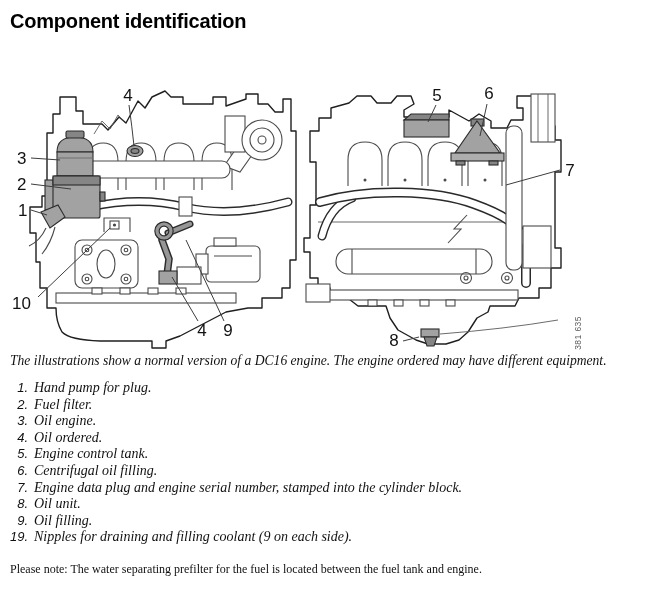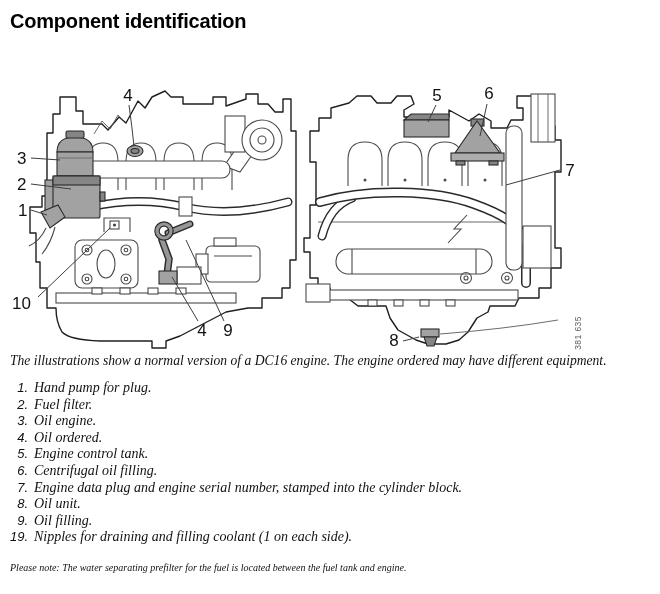--- a/index.html
+++ b/index.html
@@ -10,21 +10,21 @@
          font-size:20px;letter-spacing:-0.2px;color:#000;}
   .figure{position:absolute;left:0;top:80px;}
   .caption{position:absolute;left:10px;top:353px;width:648px;
            font-style:italic;font-size:13.6px;white-space:nowrap;}
   .clist{position:absolute;left:8px;top:380px;}
   .clist .row{display:flex;align-items:baseline;line-height:16.6px;}
   .clist .num{display:inline-block;width:20px;margin-right:6px;text-align:right;
               font-family:"Liberation Sans",sans-serif;font-style:italic;font-size:13px;}
   .clist .txt{font-style:italic;font-size:14px;}
   .note{position:absolute;left:10px;top:562px;width:648px;
-        font-style:italic;font-size:10px;white-space:nowrap;}
+        font-size:12px;white-space:nowrap;}
   
   .ol{fill:#fff;stroke:#1f1f1f;stroke-width:1.4;stroke-linejoin:round;}
   .in{fill:#fff;stroke:#4a4a4a;stroke-width:1.1;}
   .ln{fill:none;stroke:#4a4a4a;stroke-width:1.1;}
   .thin{fill:none;stroke:#5a5a5a;stroke-width:0.9;}
   .hl{fill:#a2a2a2;stroke:#2b2b2b;stroke-width:1.1;}
   .hd{fill:#858585;stroke:#2b2b2b;stroke-width:1.1;}
   .pipeO{fill:none;stroke:#2a2a2a;stroke-width:9;stroke-linecap:round;}
   .pipeI{fill:none;stroke:#fff;stroke-width:6.2;stroke-linecap:round;}
   .pipeO2{fill:none;stroke:#2a2a2a;stroke-width:10;stroke-linecap:round;}
@@ -269,18 +269,18 @@
     <div class="row">
         <span class="num">8.</span>
         <span class="txt">Oil unit.</span>
       </div>
     <div class="row">
         <span class="num">9.</span>
         <span class="txt">Oil filling.</span>
       </div>
     <div class="row">
         <span class="num">19.</span>
-        <span class="txt">Nipples for draining and filling coolant (1 on each side).</span>
+        <span class="txt">Nipples for draining and filling coolant (9 on each side).</span>
       </div>
   </div>
 
   <div class="note">Please note: The water separating prefilter for the fuel is located between the fuel tank and engine.</div>
 </div>
 
 </body></html>

